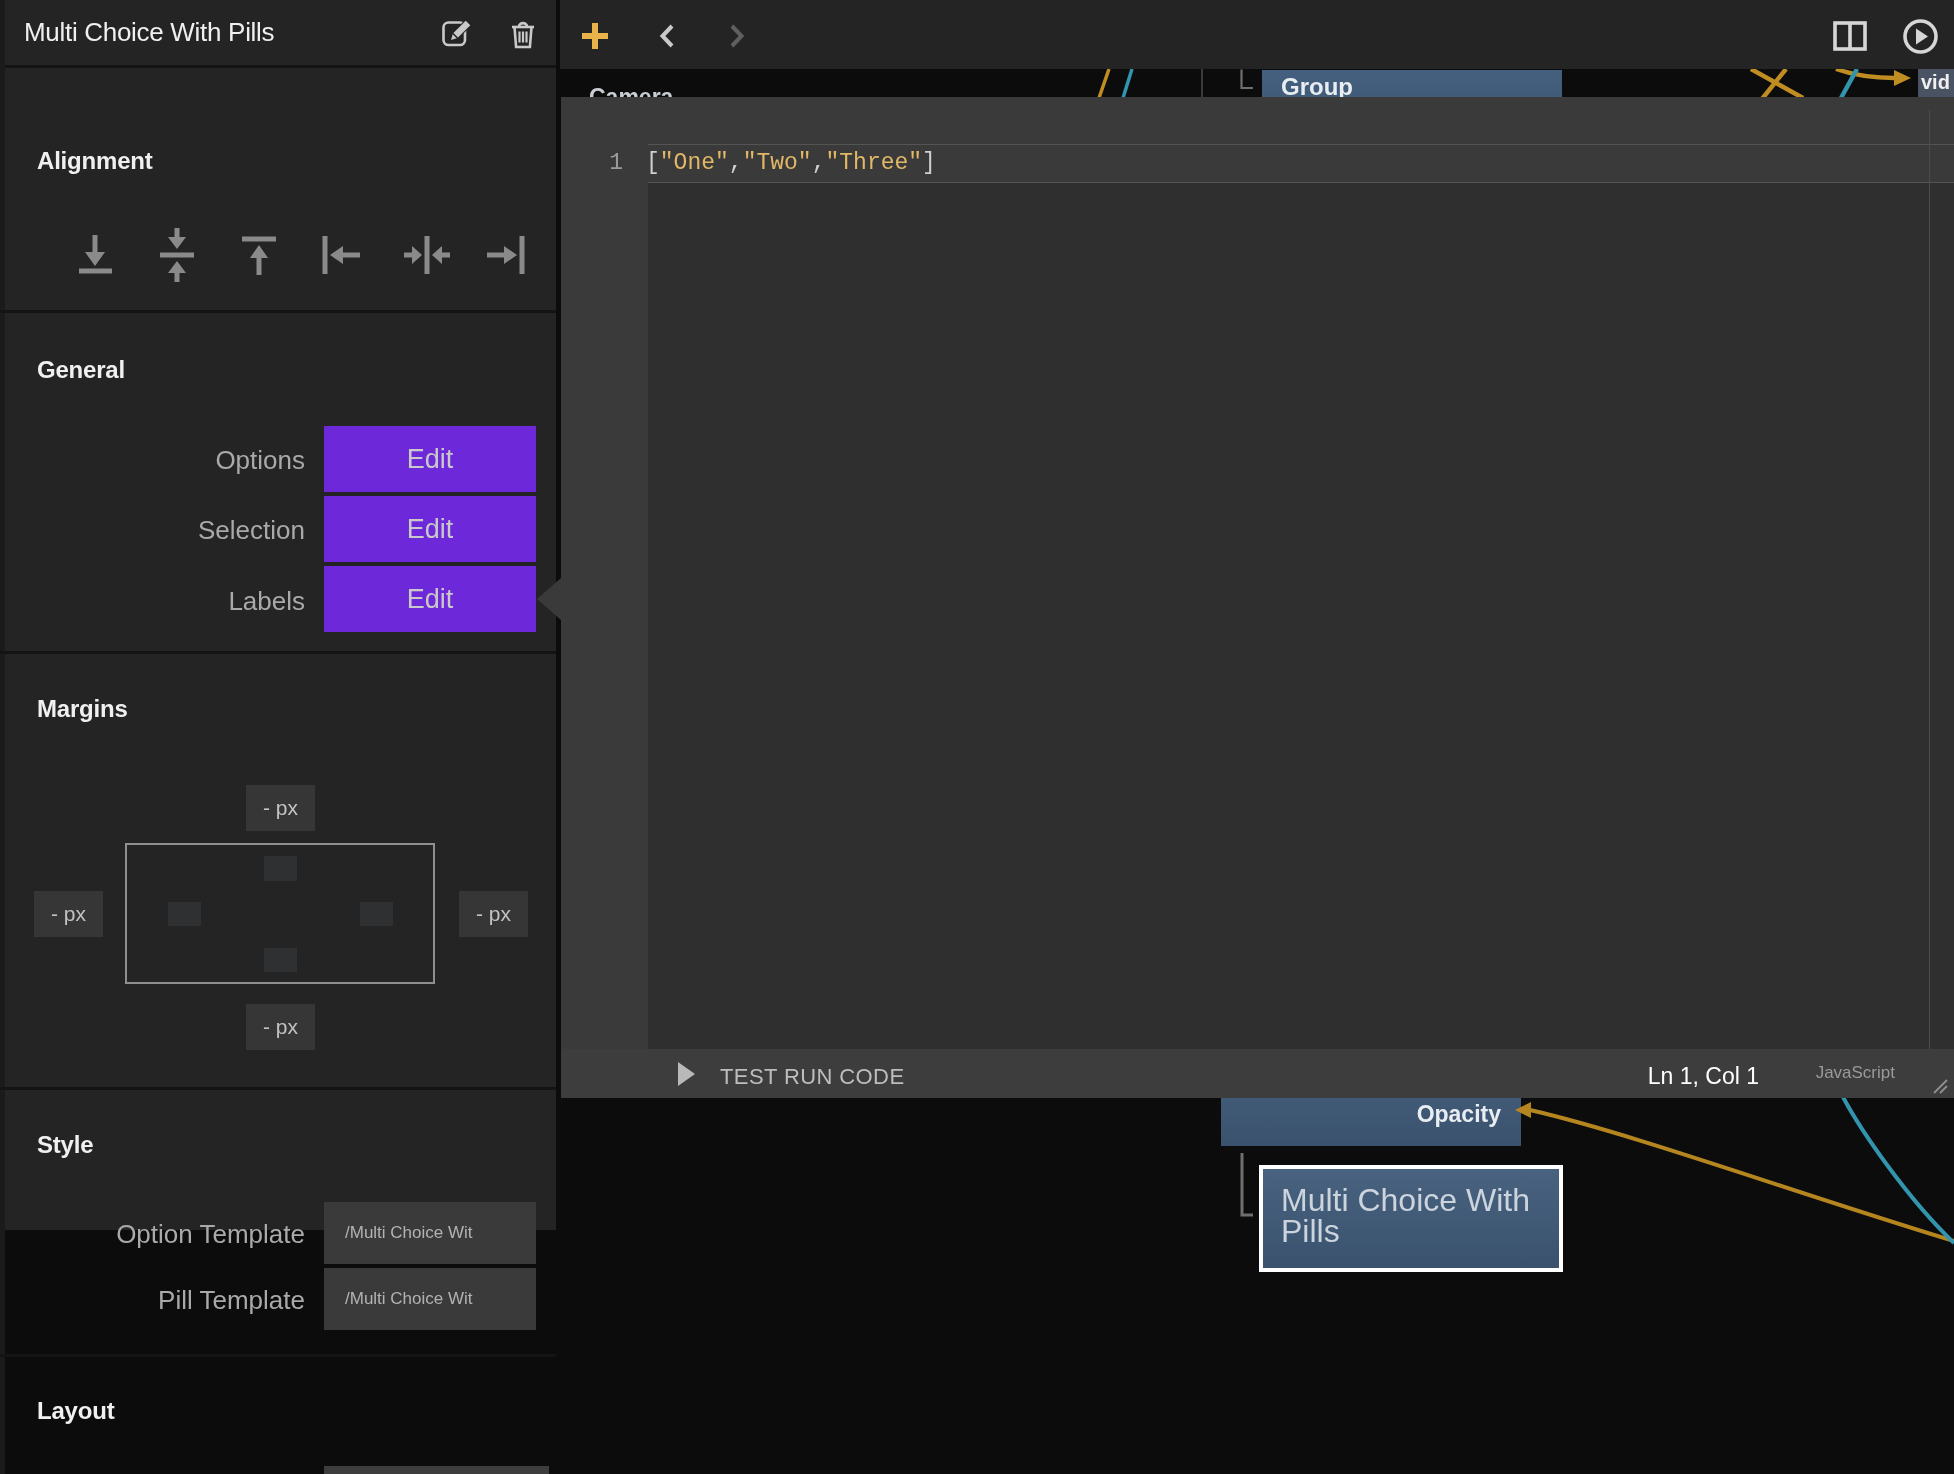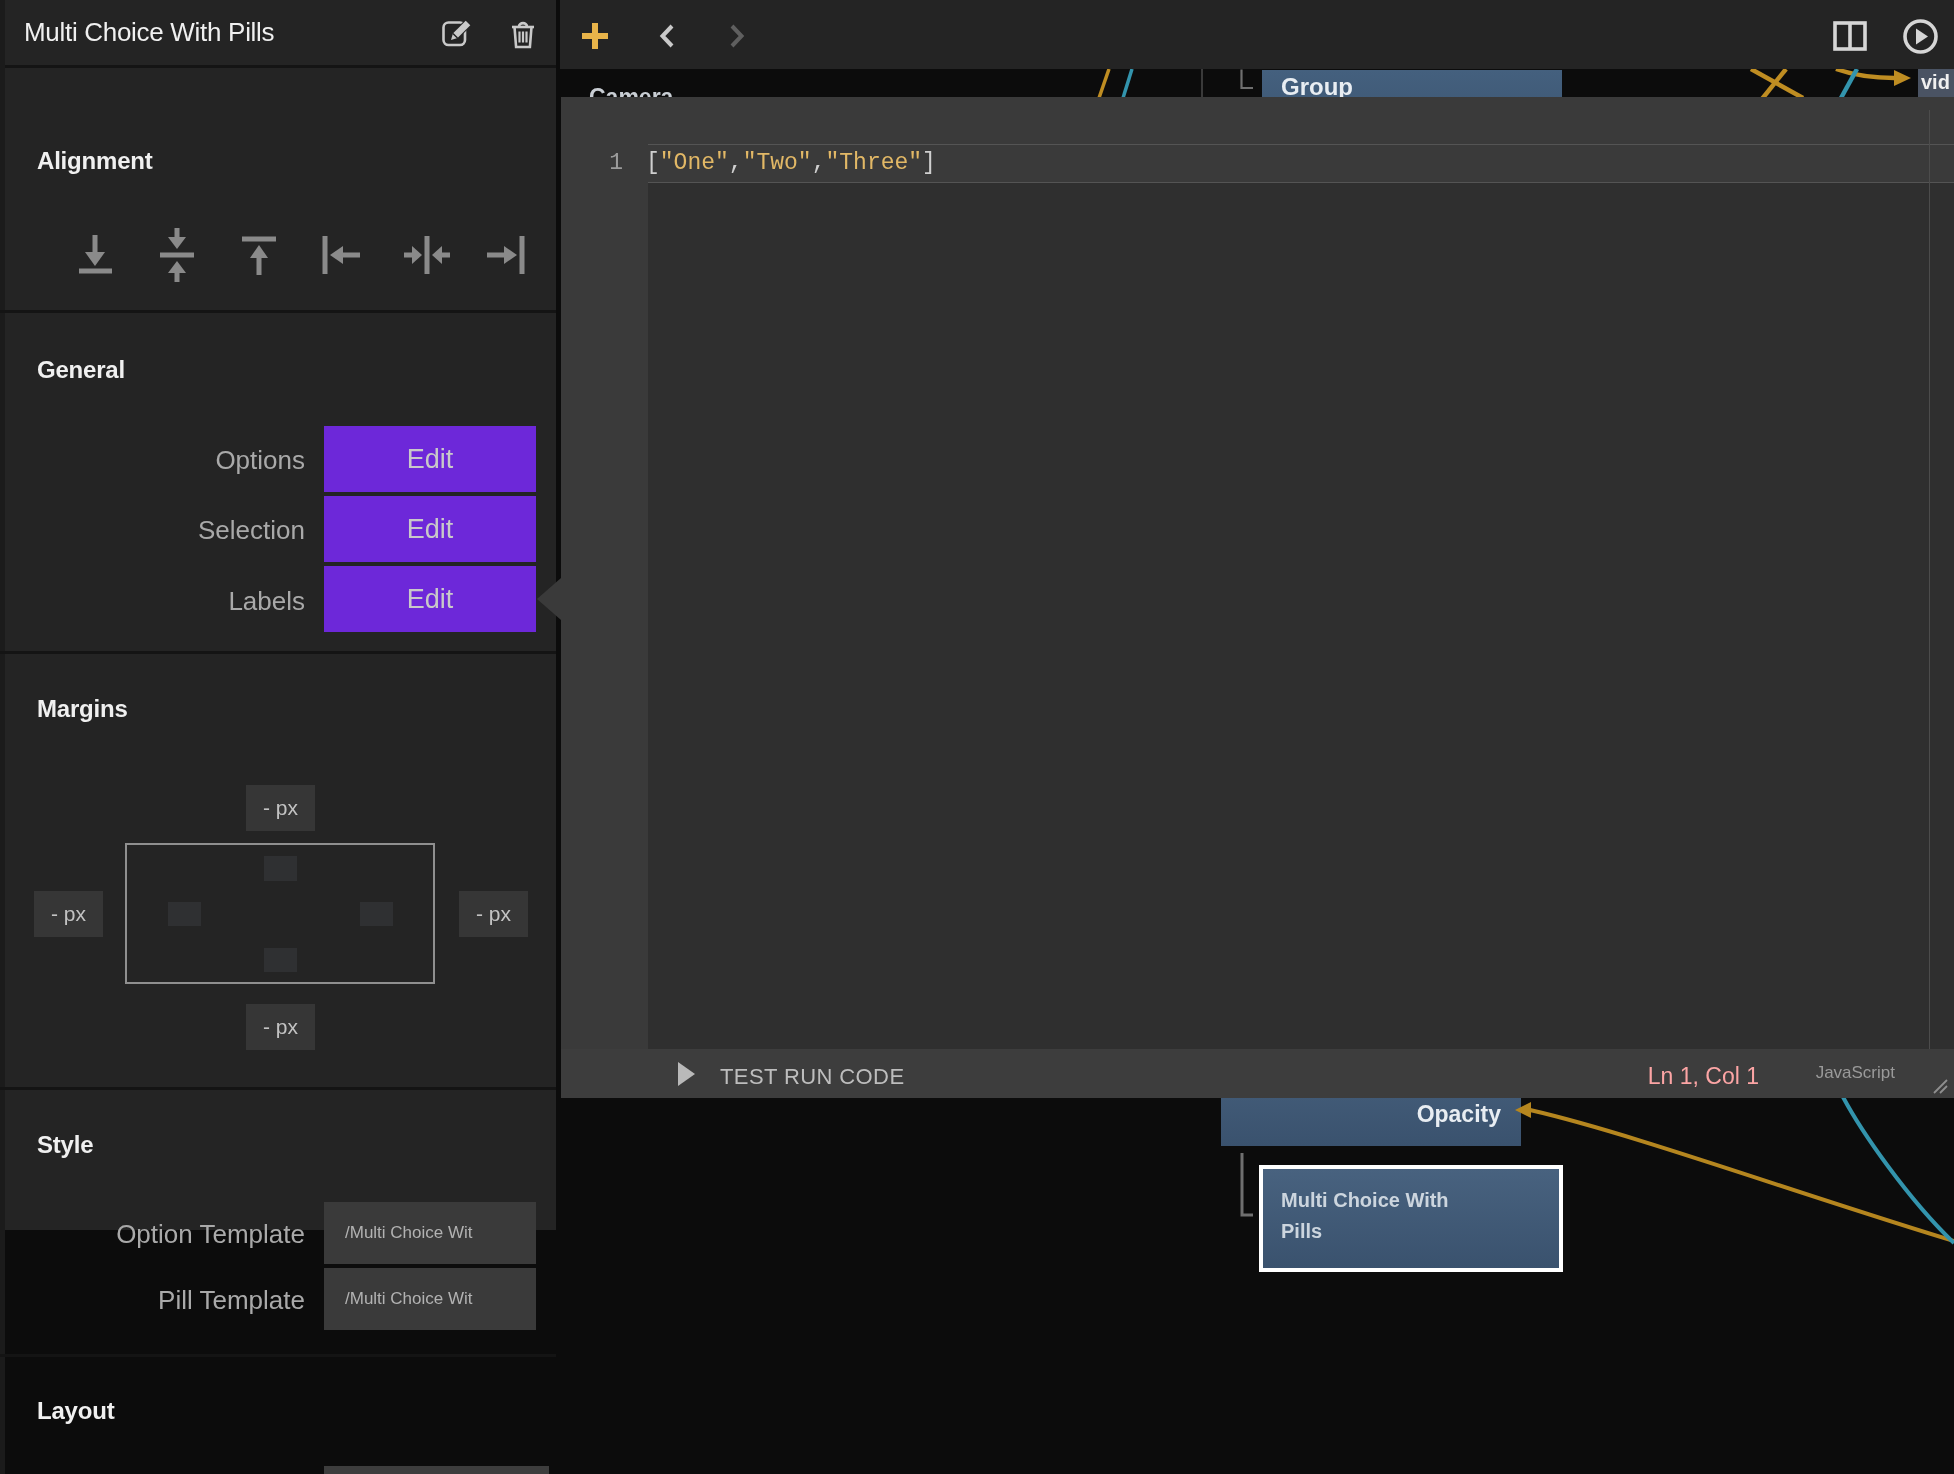--- a/index.html
+++ b/index.html
@@ -39,21 +39,21 @@
       border-top:1px solid #545454; border-bottom:1px solid #545454; }
   #lineno { position:absolute; left:0px; top:53px; width:62px; text-align:right; font-family:"Liberation Mono",monospace;
       font-size:23px; color:#9b9b9b; }
   #codeline { position:absolute; left:85px; top:53px; font-family:"Liberation Mono",monospace; font-size:23px; color:#cfcfcf; white-space:pre; }
   #codeline .s { color:#e2b866; }
   #scrollline { position:absolute; left:1368px; top:13px; width:1px; height:939px; background:#4c4c4c; }
   #codebottom { position:absolute; left:0; top:952px; width:1393px; height:49px; background:#3d3d3d; }
   #playtri { position:absolute; left:117px; top:13px; width:0; height:0;
       border-left:17px solid #b9b9b9; border-top:12px solid transparent; border-bottom:12px solid transparent; }
   #testrun { position:absolute; left:159px; top:15px; font-size:22px; color:#bdbdbd; letter-spacing:0.4px; }
-  #lncol { position:absolute; right:195px; top:14px; font-size:23px; color:#fca5a5; }
+  #lncol { position:absolute; right:195px; top:14px; font-size:23px; color:#ffffff; }
   #jslabel { position:absolute; right:59px; top:14px; font-size:17px; color:#9a9a9a; }
   
   #tiparrow { position:absolute; left:537px; top:578px; width:0; height:0;
       border-right:24px solid #3a3a3a; border-top:21px solid transparent; border-bottom:21px solid transparent; }
 </style>
 </head>
 <body>
 
 <div id="leftpanel">
   <div id="ptitle">
@@ -176,21 +176,21 @@
 
     <rect x="665" y="977" width="300" height="100" fill="url(#nodeg)"></rect>
     <text x="945" y="1053" text-anchor="end" fill="#e8edf2" font-size="23" font-weight="bold" font-family="Liberation Sans">Opacity</text>
     <path d="M975 1033 L975 1049 L959 1041 Z" fill="#b5861f"></path>
     <path d="M974 1041 C1075 1064, 1240 1124, 1398 1172" stroke="#b5861f" stroke-width="4" fill="none"></path>
     <path d="M1287 1028 C1305 1062, 1352 1130, 1398 1174" stroke="#3394ad" stroke-width="4" fill="none"></path>
     <path d="M686 1084 V1146 H697" stroke="#6f6f6f" stroke-width="3" fill="none"></path>
   </svg>
 
   <div class="abs" style="left:703px; top:1096px; width:304px; height:107px; background:linear-gradient(#48627f,#3a526e); border:4px solid #ffffff;">
-    <div style="position:absolute; left:18px; top:16px; font-size:20px; font-weight:bold; color:#ccd5de; line-height:31px;">Multi Choice With<br>Pills</div>
+    <div style="position:absolute; left:18px; top:16px; font-size:32px; font-weight:normal; color:#ccd5de; line-height:31px;">Multi Choice With<br>Pills</div>
   </div>
 </div>
 
 <div id="topbar">
   <svg class="abs" style="left:9px; top:10px;" width="52" height="52" viewBox="0 0 52 52">
     <path d="M26 13 V39 M13 26 H39" stroke="#e8b44a" stroke-width="6"></path>
   </svg>
   <svg class="abs" style="left:96px; top:16px;" width="24" height="40" viewBox="0 0 24 40">
     <path d="M16 10 L6.5 20 L16 30" stroke="#c9c9c9" stroke-width="4" fill="none"></path>
   </svg>

